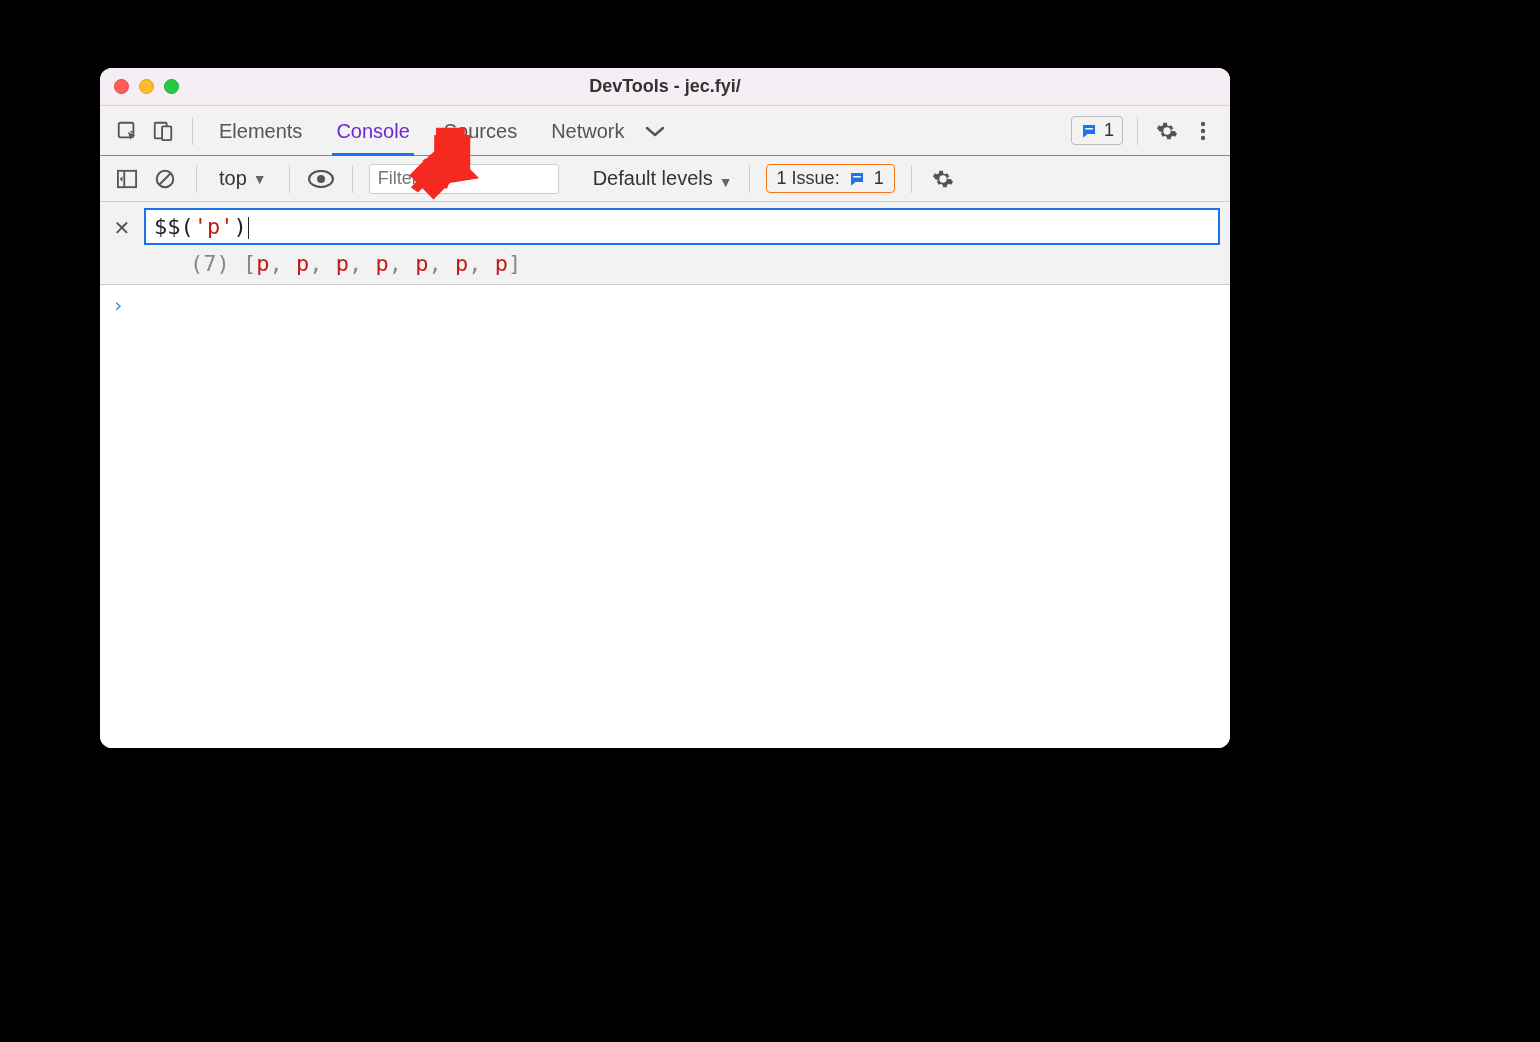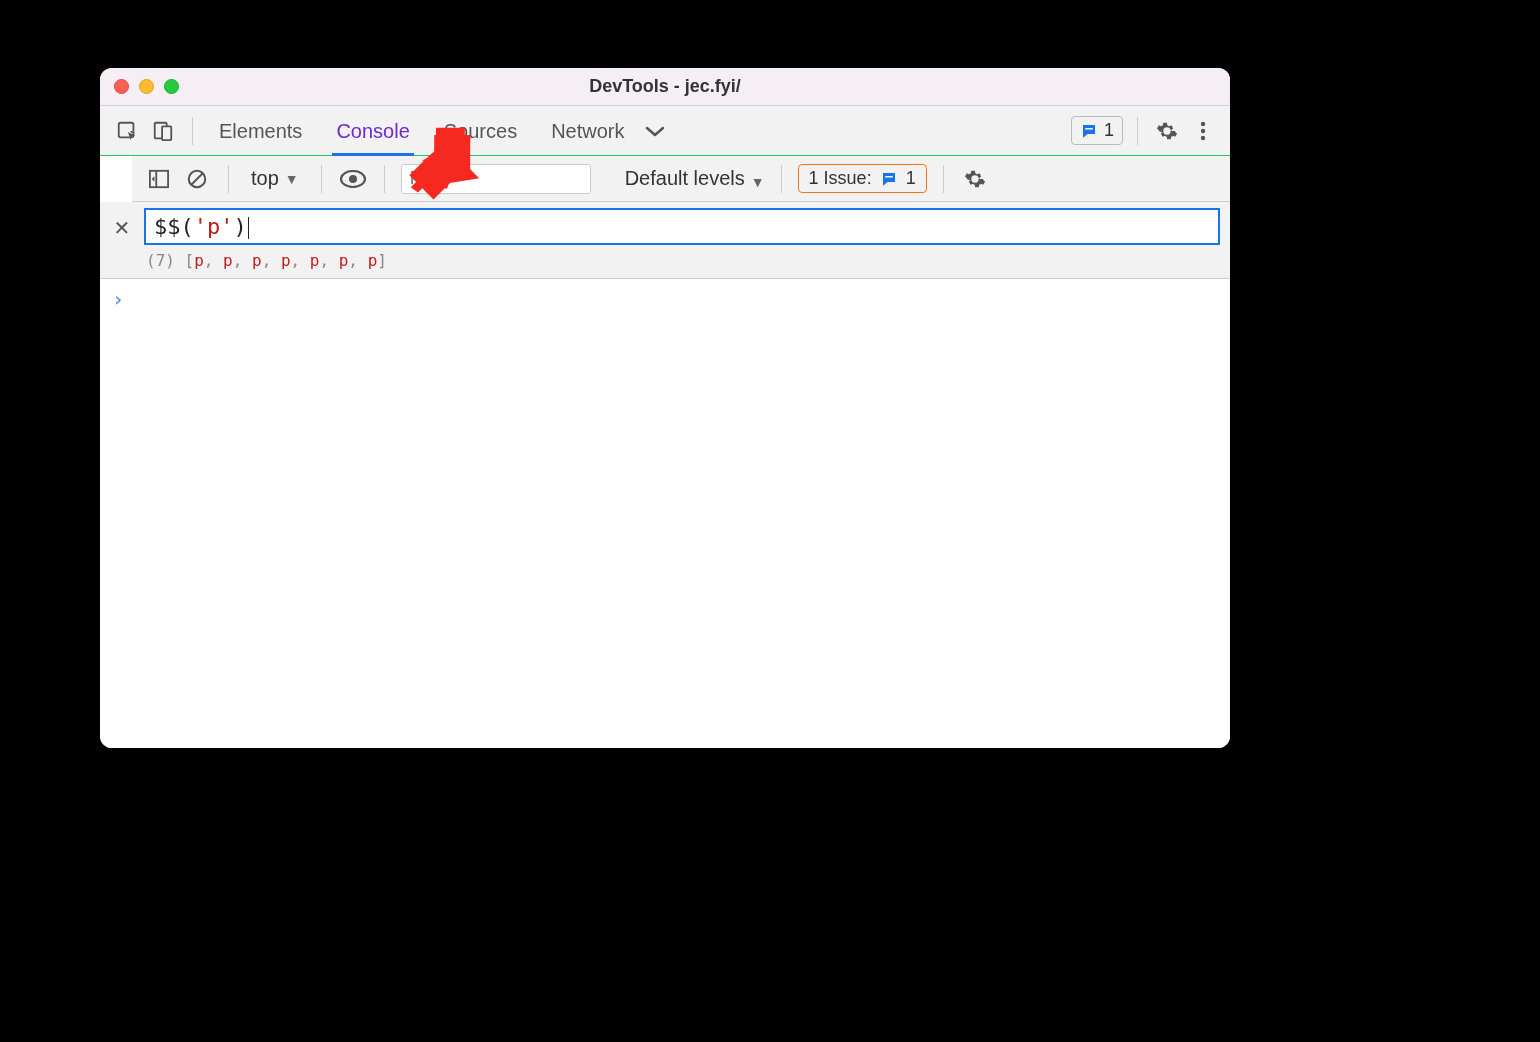--- a/index.html
+++ b/index.html
@@ -104,21 +104,20 @@
   .chip .feedback-icon { color: #1a73e8; }
 
   .console-bar {
     height: 46px;
     background: #f2f2f2;
     border-bottom: 1px solid #ccc;
     display: flex;
     align-items: center;
     padding: 0 12px;
     gap: 8px;
-    margin-left: 32px;
   }
   .ctx-select {
     display: flex; align-items: center; gap: 6px;
     font-size: 20px; color: #333;
     padding: 2px 6px;
     cursor: pointer;
   }
   .dropdown-caret { font-size: 14px; color: #666; }
   .filter-input {
     width: 190px;
@@ -173,23 +172,24 @@
   .code-input .str { color: #c41a16; }
   .code-input .cursor {
     display: inline-block;
     width: 1px; height: 22px;
     background: #222;
     vertical-align: middle;
     margin-left: 1px;
   }
   .eval-result {
     font-family: ui-monospace, Menlo, monospace;
-    font-size: 16px;
+    font-size: 22px;
     color: #888;
     padding: 6px 2px 0 2px;
+    margin-left: 44px;
   }
   .eval-result .arr { color: #888; }
   .eval-result .elem { color: #c41a16; }
 
   .console-body {
     flex: 1;
     background: #fff;
     padding: 8px 12px;
   }
   .prompt {

